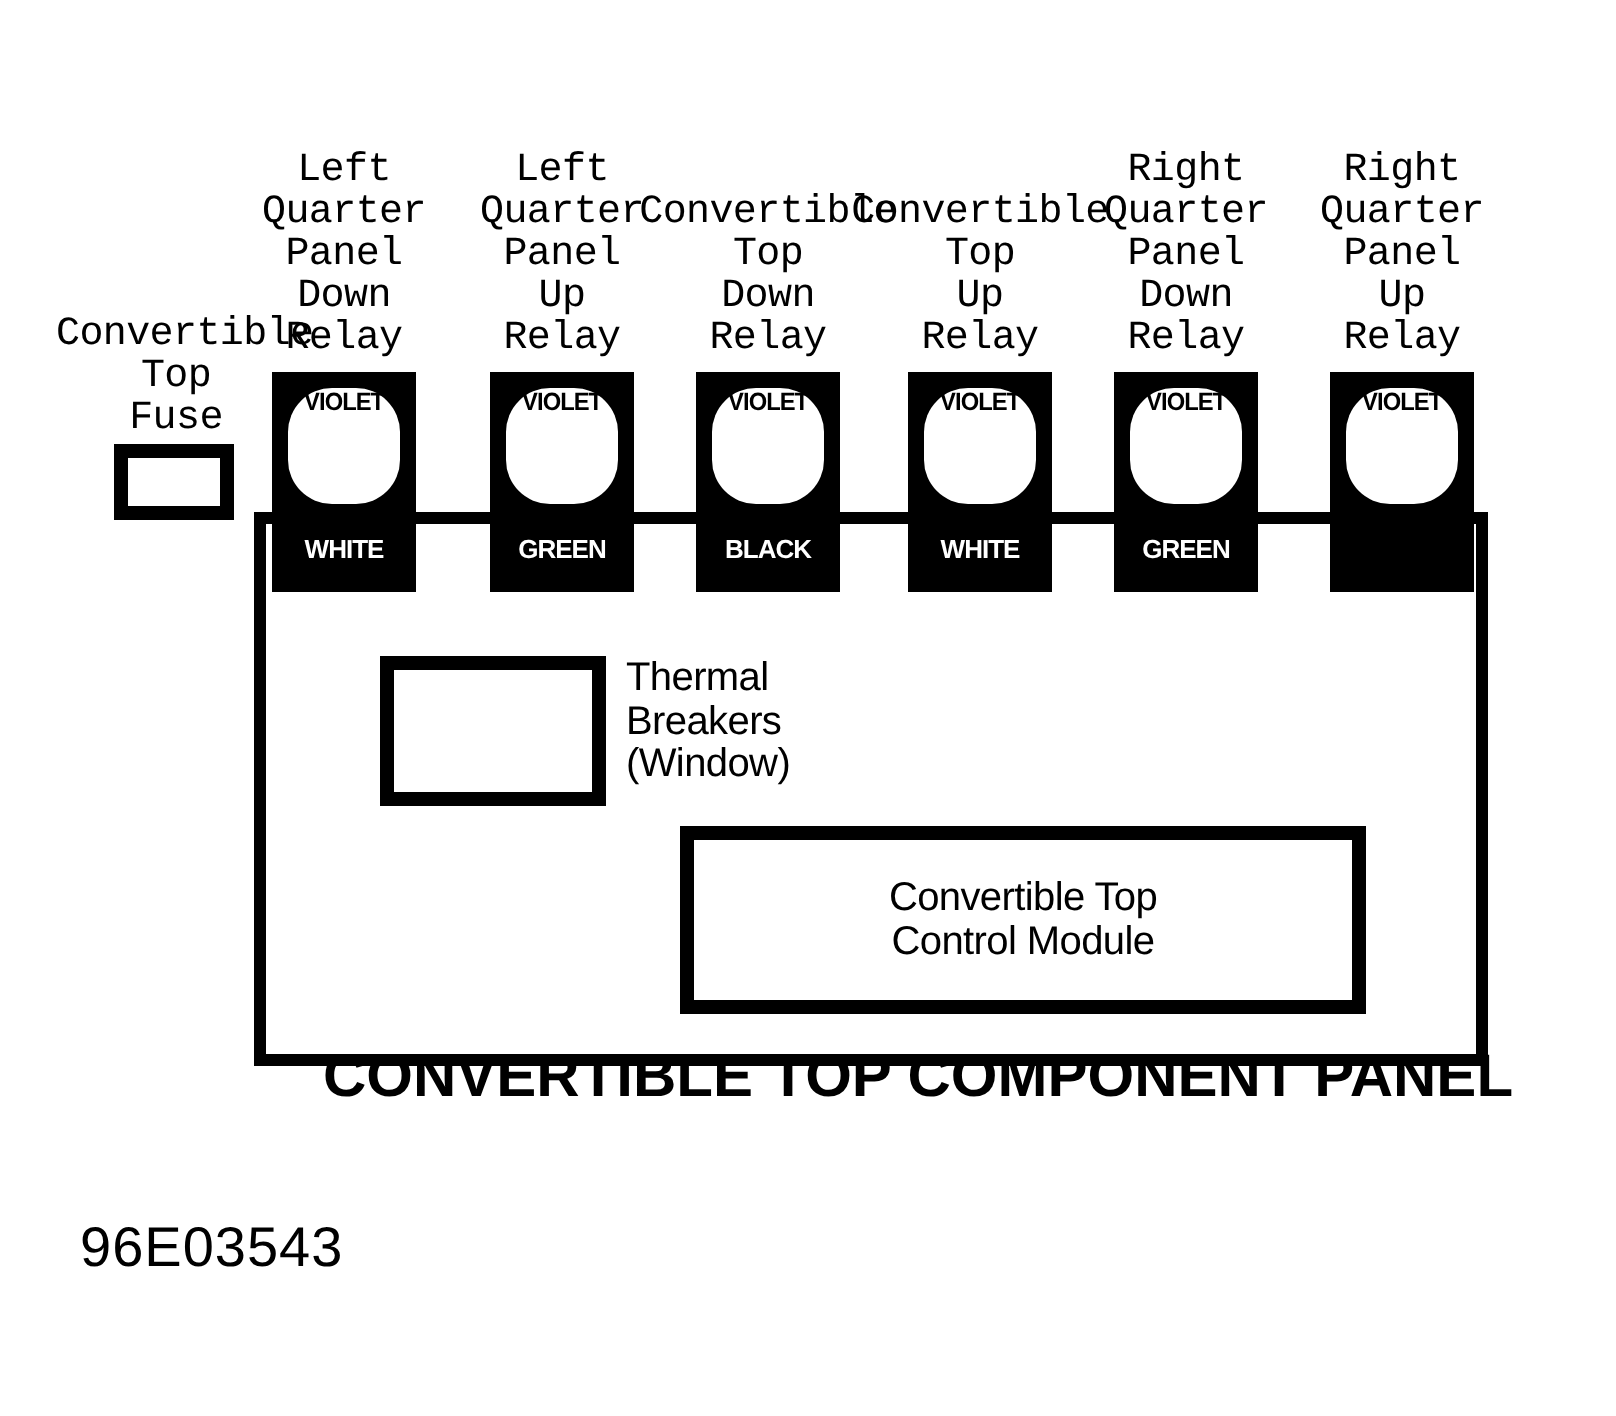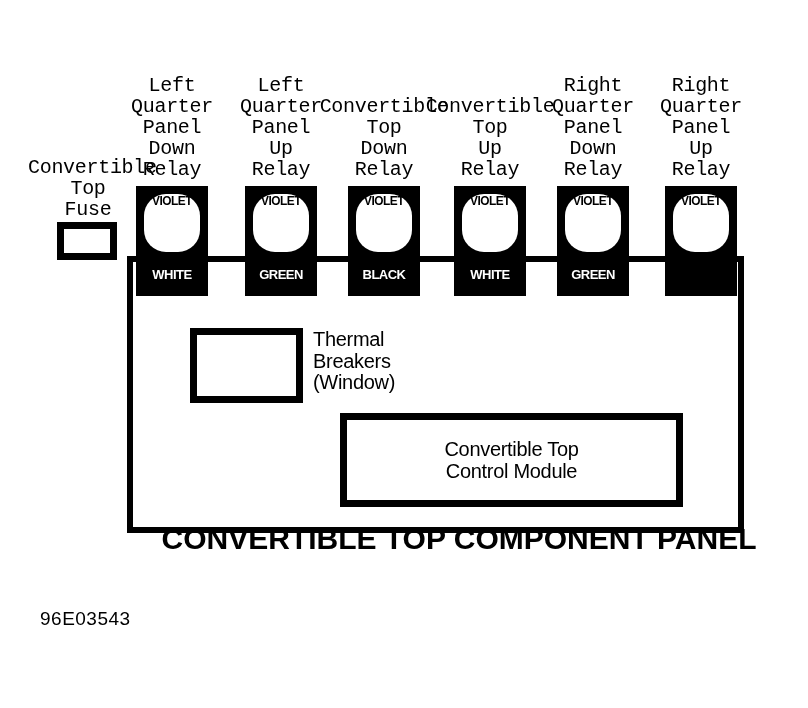--- a/index.html
+++ b/index.html
@@ -108,21 +108,21 @@
     transform:translateX(-50%);
     font-size:30px;
     font-weight:bold;
     white-space:nowrap;
     letter-spacing:0px;
     margin-left:24px;
   }
   .figure-number{
     position:absolute;
     left:40px;top:608px;
-    font-size:19px;
+    font-size:28px;
     letter-spacing:0.5px;
   }
 </style>
 </head>
 <body>
 
 <div id="scene">
 
   <div class="panel"></div>
 

